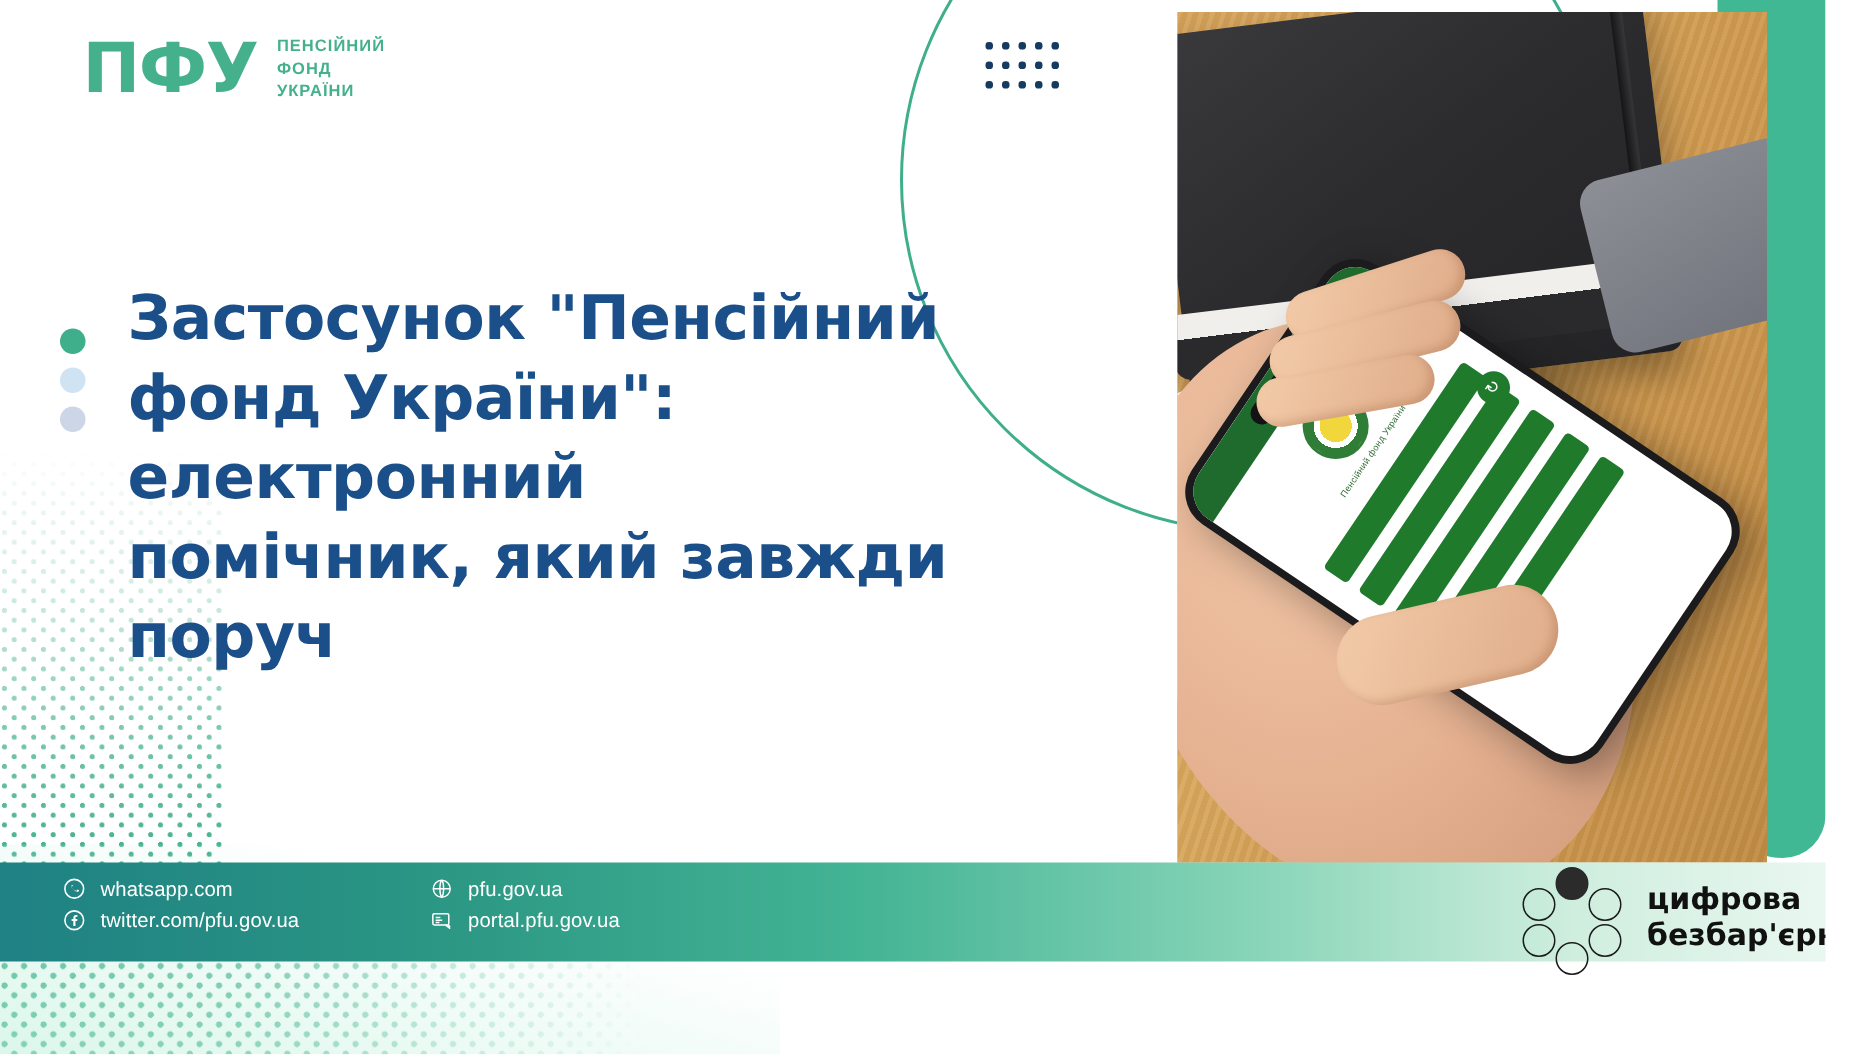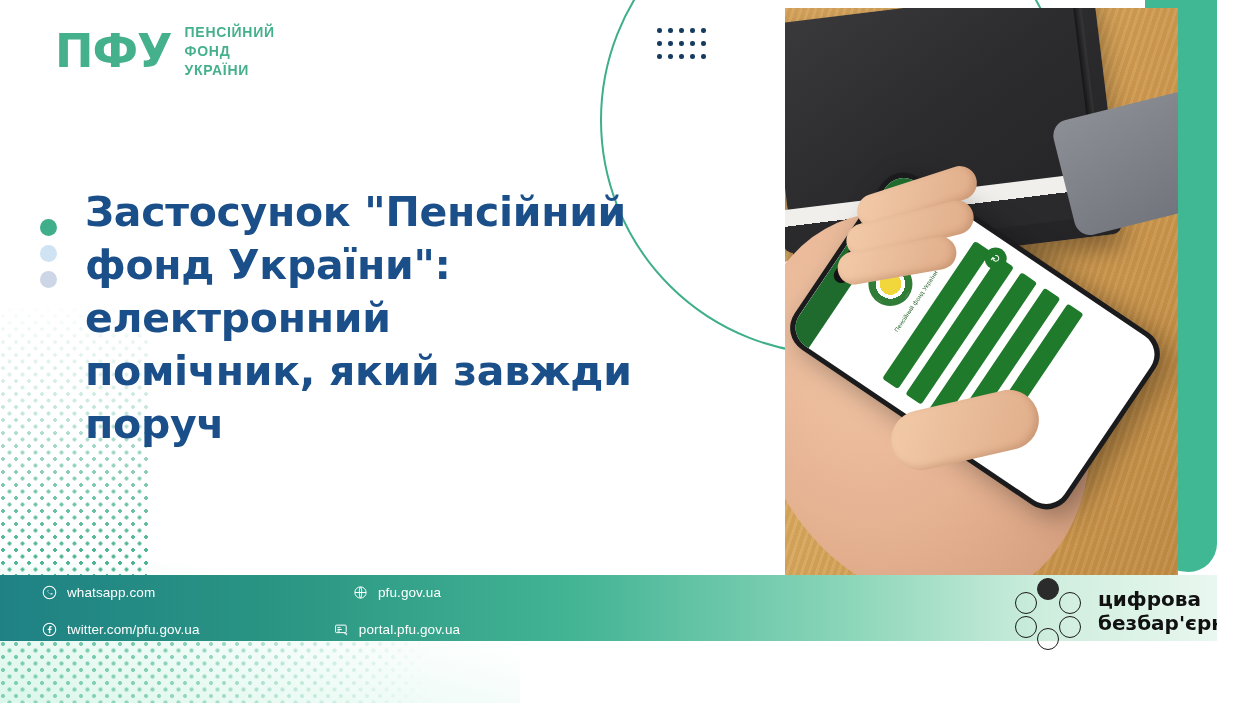--- a/index.html
+++ b/index.html
@@ -68,21 +68,21 @@
   .logo-mark {
     font-size:46px; font-weight:bold; letter-spacing:-1px;
     color:#45b08c; line-height:1;
     font-family:"DejaVu Sans", sans-serif;
   }
   .logo-words {
     display:flex; flex-direction:column; justify-content:center;
     gap:1px; padding-top:2px;
   }
   .logo-words span {
-    font-size:14px; font-weight:bold; letter-spacing:.7px;
+    font-size:11px; font-weight:bold; letter-spacing:.7px;
     color:#45b08c; line-height:1.28; text-transform:uppercase;
   }
 
   
   .dotgrid {
     position:absolute; left:657px; top:28px;
     display:grid; grid-template-columns:repeat(5,11px);
     grid-template-rows:repeat(3,13px);
   }
   .dotgrid i {
@@ -225,24 +225,24 @@
   
   .footer {
     position:absolute; left:0; top:575px;
     width:1250px; height:66px;
     background:linear-gradient(to right, #1f8184 0%, #2a9583 22%, #43b494 46%, #8cd6ba 68%, #cfeede 84%, #eef9f3 100%);
   }
   .footer-cols {
     position:absolute; left:42px; top:10px;
     display:flex; gap:0;
   }
-  .fcol { display:flex; flex-direction:column; gap:22px; }
+  .fcol { display:flex; flex-direction:column; gap:6px; }
   .fcol.c1 { width:245px; }
   .fcol.c2 { width:205px; }
-  .fcol.c3 { width:220px;align-items:center; }
+  .fcol.c3 { width:220px; }
   .fitem { display:flex; align-items:center; gap:10px; }
   .fitem .ic {
     width:15px; height:15px; flex:0 0 15px;
     color:#ffffff;
   }
   .fitem .ic svg { width:15px; height:15px; display:block; }
   .fitem span {
     font-size:13.5px; color:#ffffff; letter-spacing:.1px;
     white-space:nowrap;
   }

